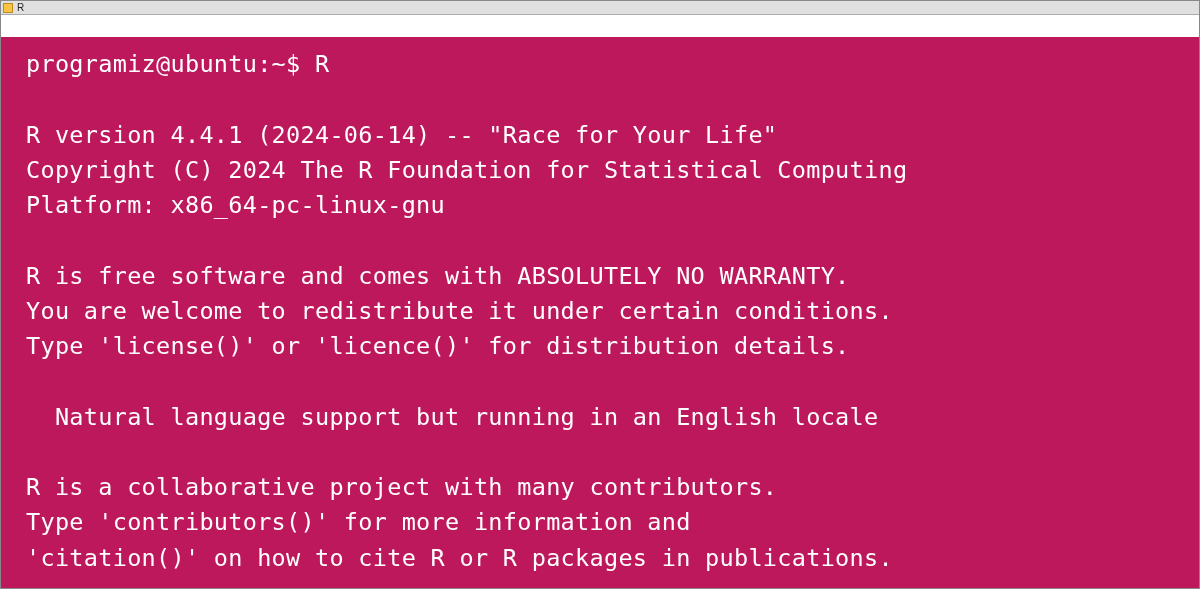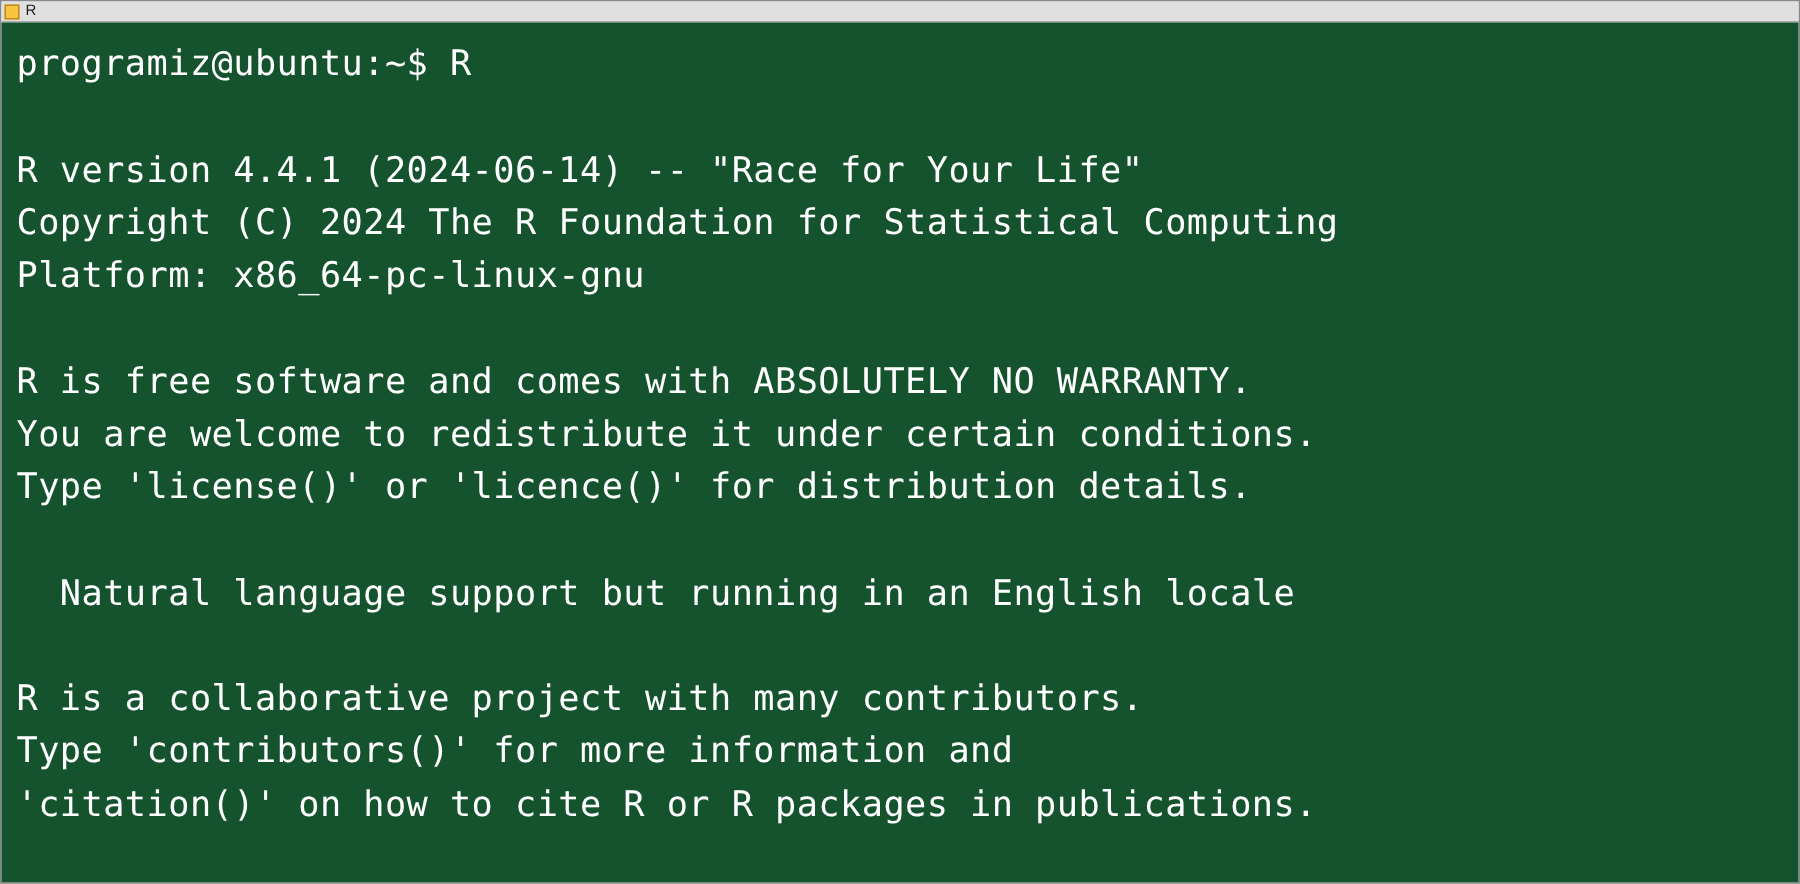--- a/index.html
+++ b/index.html
@@ -36,28 +36,29 @@
       margin-right: 4px;
       display: inline-flex;
       align-items: center;
       justify-content: center;
       font-size: 7px;
       font-weight: bold;
       color: #653;
     }
     .terminal {
       flex: 1;
-      background: #14532d;
+      background: #be185d;
       color: #fff;
-      padding: 10px 10px;
+      padding: 10px 25px;
       font-size: 23.5px;
       line-height: 1.5;
       white-space: pre;
       overflow: hidden;
       letter-spacing: 0.3px;
+      margin-top: 22px;
     }
   </style>
 </head>
 <body>
 
 <div class="window">
   <div class="titlebar">
     <span class="titlebar-icon"></span>
     <span>R</span>
   </div>

